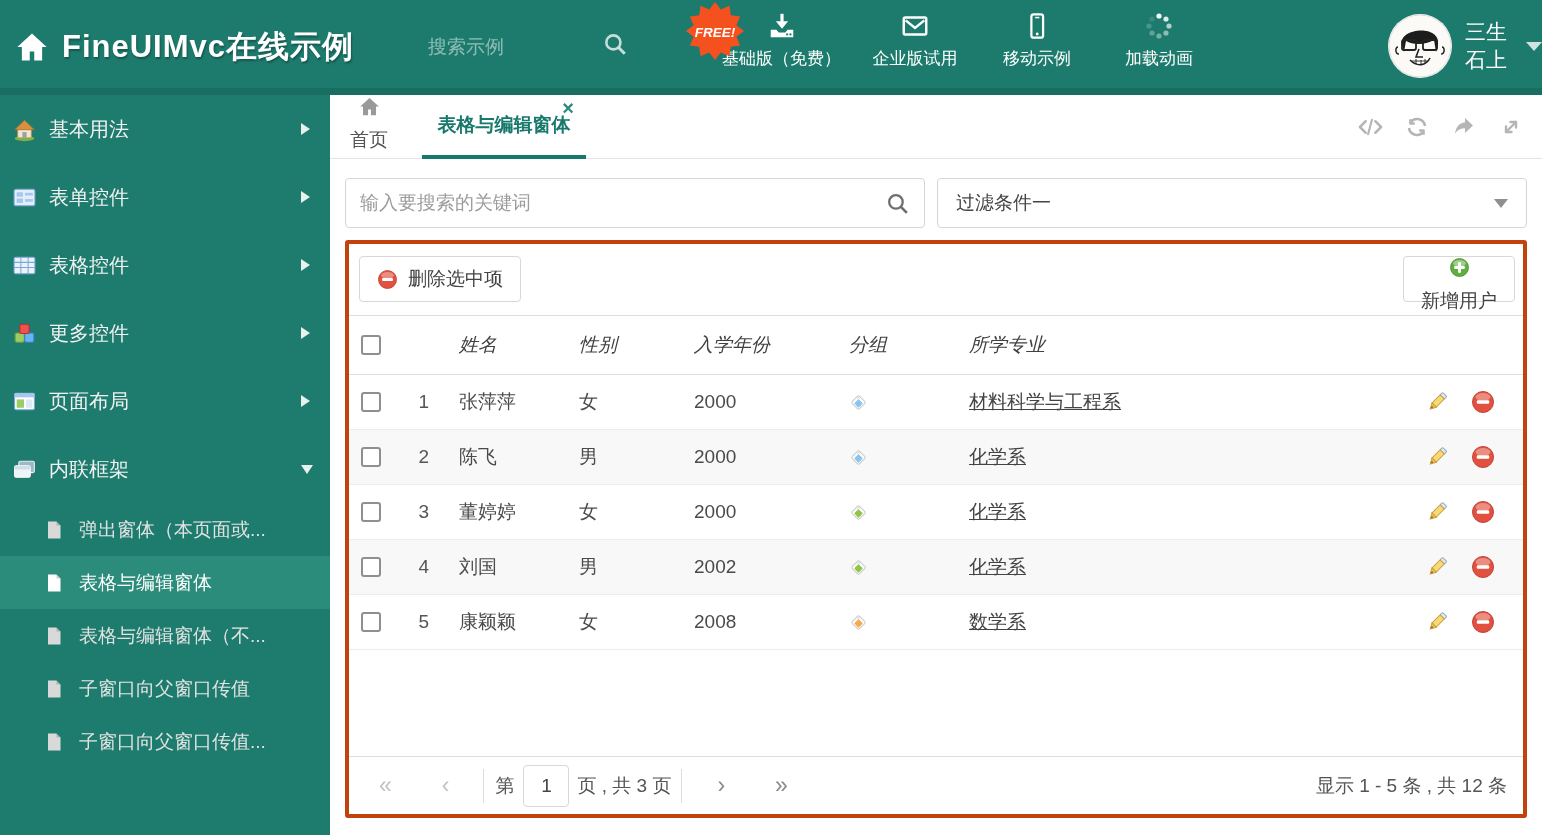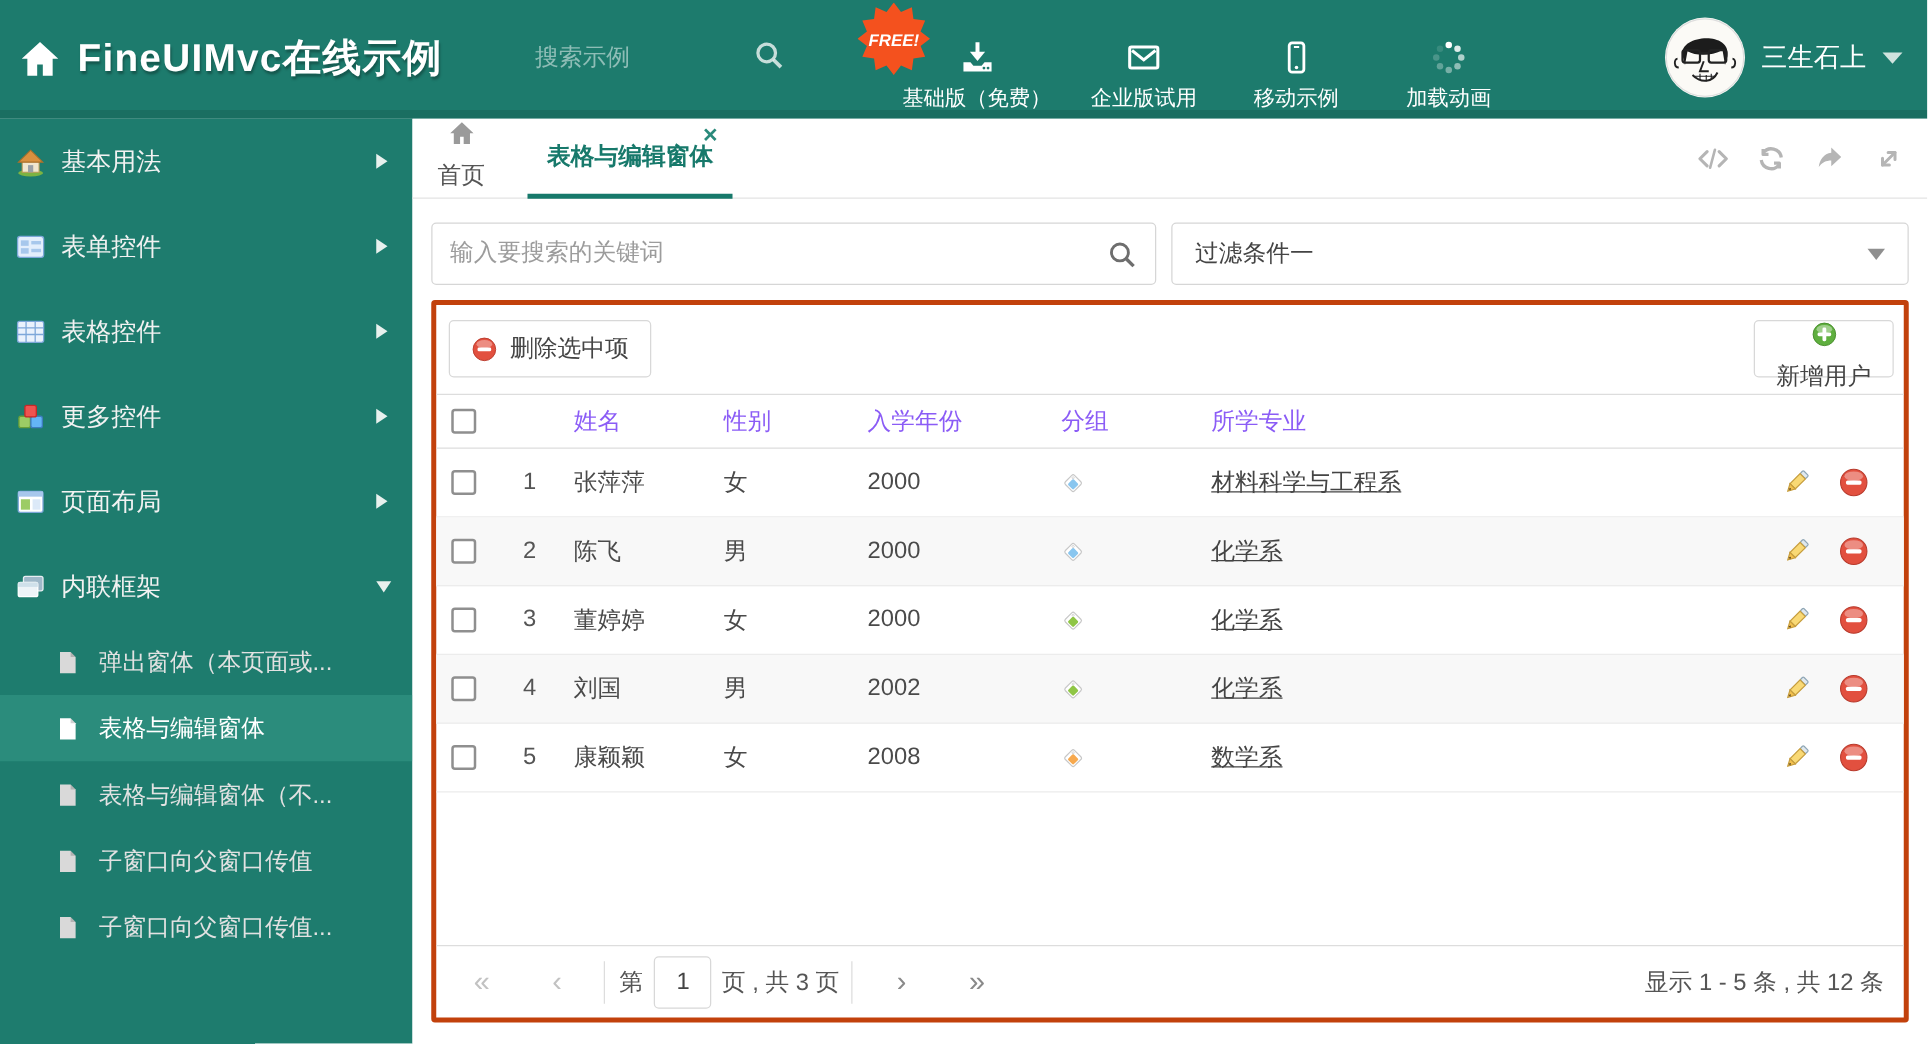--- a/index.html
+++ b/index.html
@@ -11,25 +11,25 @@
   .hdr { position:absolute; left:0; top:0; width:1542px; height:95px; background:#1d7b6d;
          box-shadow: inset 0 -7px 0 rgba(0,0,0,.10); }
   .hdr-home { position:absolute; left:14px; top:29px; width:36px; height:36px; cursor:pointer; }
   .hdr-title { position:absolute; left:62px; top:26px; font-size:31px; font-weight:bold; color:#fff;
                letter-spacing:1px; text-shadow:1px 2px 2px rgba(0,0,0,.30); }
   .hdr-search-input { position:absolute; left:428px; top:30px; width:165px; height:34px; background:transparent;
                border:none; outline:none; font-size:19px; color:#fff; font-family:inherit; }
   .hdr-search-input::placeholder { color:rgba(255,255,255,.5); }
   .hdr-search-ic { position:absolute; left:602px; top:31px; width:26px; height:26px; color:rgba(255,255,255,.75); cursor:pointer; }
   .free-badge { position:absolute; left:686px; top:2px; width:58px; height:58px; z-index:5;text-align:right; }
-  .hdr-nav { position:absolute; left:722px; top:0; height:80px; display:flex; align-items:center; gap:26px;margin-top:20px; }
+  .hdr-nav { position:absolute; left:722px; top:0; height:80px; display:flex; align-items:center; gap:26px; }
   .hdr-item { display:flex; flex-direction:column; align-items:center; gap:6px; cursor:pointer; min-width:96px; }
   .hdr-item .ic { width:32px; height:30px; display:flex; align-items:center; justify-content:center; }
   .hdr-item .lbl { font-size:17px; color:#fff; white-space:nowrap; }
-  .hdr-user { position:absolute; left:1332px; top:14px; display:flex; align-items:center; gap:13px; cursor:pointer; }
+  .hdr-user { position:absolute; left:1388px; top:14px; display:flex; align-items:center; gap:13px; cursor:pointer; }
   .avatar { width:64px; height:64px; border-radius:50%; overflow:hidden; background:#fbfaf6; flex:none; }
   .uname { font-size:21px; color:#fff; }
   .caret-w { width:0; height:0; border-left:8px solid transparent; border-right:8px solid transparent;
              border-top:9px solid #cfe3de; }
 
   
   .sidebar { position:absolute; left:0; top:95px; width:330px; height:740px; background:#1e7c6e; overflow:hidden; }
   .side-item { height:68px; display:flex; align-items:center; padding:0 14px 0 12px; cursor:pointer; }
   .si-ic { width:25px; height:25px; margin-right:12px; flex:none; }
   .si-lbl { font-size:20px; color:#f2f2f2; }
@@ -74,21 +74,21 @@
   .grid { position:absolute; left:15px; top:145px; width:1182px; height:578px; border:4px solid #c2410c;
           border-radius:3px; }
   .grid-toolbar { position:relative; height:71px; }
   .btn { position:absolute; top:12px; height:46px; display:flex; align-items:center; gap:10px; padding:0 17px;
          background:#fff; border:1px solid #d8d8d8; border-radius:4px; font-size:19px; color:#444;
          font-family:inherit; cursor:pointer; }
   .btn-del { left:10px; } .btn-add { right:8px;flex-direction:column; }
   .btn .bic { width:21px; height:21px; flex:none; }
 
   .thead, .trow { display:flex; align-items:center; }
-  .thead { height:44px; border-top:1px solid #dddddd; border-bottom:1px solid #dddddd; font-size:19px; color:#8b5cf6; }
+  .thead { height:60px; border-top:1px solid #dddddd; border-bottom:1px solid #dddddd; font-size:19px; color:#404040;font-style:italic; }
   .trow { height:55px; border-bottom:1px solid #ececec; font-size:19px; color:#4a4a4a; }
   .trow.alt { background:#f8f8f8; }
   .c { flex:none; }
   .c.cb { width:45px; padding-left:12px; display:flex; align-items:center; }
   .c.num { width:50px; text-align:right; padding-right:15px; color:#555; }
   .c.sp { width:15px; }
   .c.name { width:120px; }
   .c.gen { width:115px; }
   .c.year { width:155px; }
   .c.grp { width:120px; display:flex; align-items:center; }

